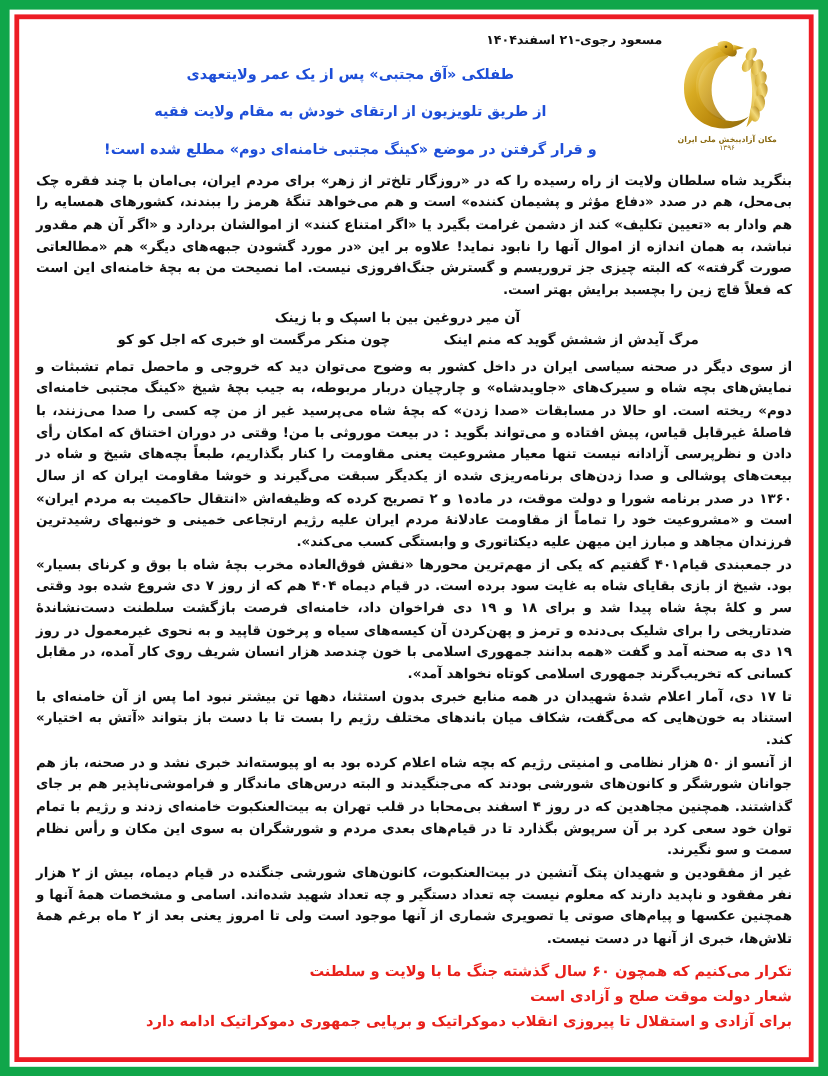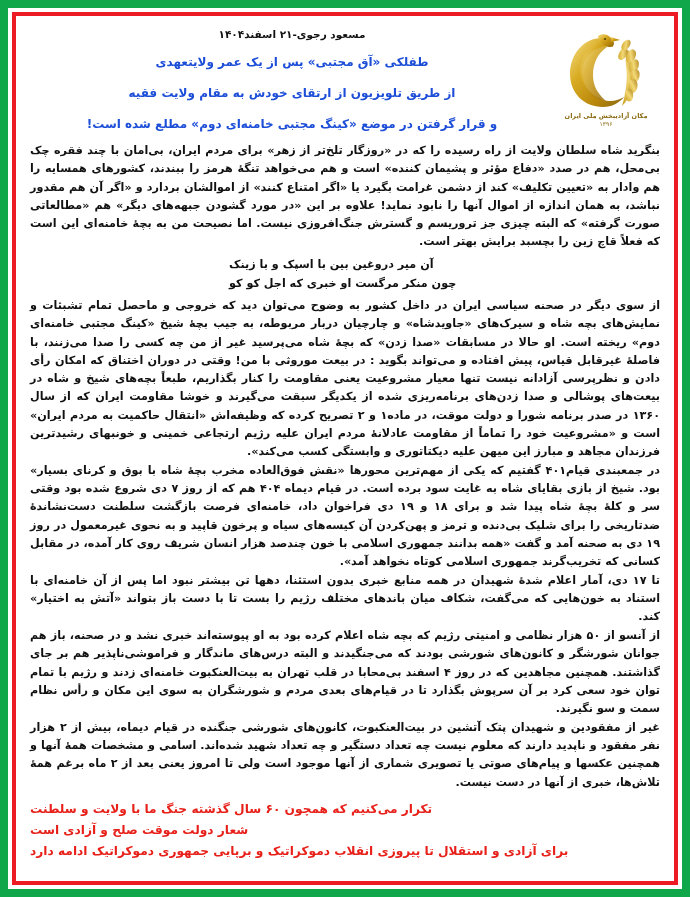--- a/index.html
+++ b/index.html
@@ -73,20 +73,21 @@
     padding-right: 112px;
     padding-left: 6px;
     text-align: center;
   }
   .byline {
     font-size: 10.5px;
     font-weight: bold;
     color: #111111;
     margin: 6px 0 7px 0;
     line-height: 1.2;
+    text-align: right;
   }
   .title-line {
     font-size: 12px;
     font-weight: bold;
     color: #1d4ed8;
     line-height: 1.62;
     margin: 12px;
     letter-spacing: -0.1px;
   }
 
@@ -123,21 +124,21 @@
     width: 232px;
     text-align: center;
     white-space: nowrap;
   }
   .hemistich.right { text-align: left; }
 
   
   .footer {
     margin-top: 7px;
     padding: 0 4px 2px 4px;
-    text-align: left;
+    text-align: right;
   }
   .slogan {
     font-size: 12.2px;
     font-weight: bold;
     color: #e8201a;
     line-height: 1.72;
     margin: 0;
   }
 </style>
 </head>
@@ -204,20 +205,21 @@
 
     <div class="body-text">
 
       <p class="para">بنگرید شاه سلطان ولایت از راه رسیده را که در «روزگار تلخ‌تر از زهر» برای مردم ایران، بی‌امان با چند فقره چک بی‌محل، هم در صدد «دفاع مؤثر و پشیمان کننده» است و هم می‌خواهد تنگهٔ هرمز را ببندند، کشورهای همسایه را هم وادار به «تعیین تکلیف» کند از دشمن غرامت بگیرد یا «اگر امتناع کنند» از اموالشان بردارد و «اگر آن هم مقدور نباشد، به همان اندازه از اموال آنها را نابود نماید! علاوه بر این «در مورد گشودن جبهه‌های دیگر» هم «مطالعاتی صورت گرفته» که البته چیزی جز تروریسم و گسترش جنگ‌افروزی نیست. اما نصیحت من به بچهٔ خامنه‌ای این است که فعلاً قاچ زین را بچسبد برایش بهتر است.</p>
 
       <div class="poem">
         <div class="poem-line">
           <span class="hemistich right">آن میر دروغین بین با اسپک و با زینک</span>
         </div>
         <div class="poem-line">
+          <span class="hemistich">مرگ آیدش از ششش گوید که منم اینک</span>
           <span class="hemistich right">چون منکر مرگست او خبری که اجل کو کو</span>
         </div>
       </div>
 
       <p class="para">از سوی دیگر در صحنه سیاسی ایران در داخل کشور به وضوح می‌توان دید که خروجی و ماحصل تمام تشبثات و نمایش‌های بچه شاه و سیرک‌های «جاویدشاه» و چارچیان دربار مربوطه، به جیب بچهٔ شیخ «کینگ مجتبی خامنه‌ای دوم» ریخته است. او حالا در مسابقات «صدا زدن» که بچهٔ شاه می‌پرسید غیر از من چه کسی را صدا می‌زنند، با فاصلهٔ غیرقابل قیاس، پیش افتاده و می‌تواند بگوید : در بیعت موروثی با من!  وقتی در دوران اختناق که امکان رأی دادن و نظرپرسی آزادانه نیست تنها معیار مشروعیت یعنی  مقاومت را کنار بگذاریم، طبعاً بچه‌های شیخ و شاه در بیعت‌های پوشالی و صدا زدن‌های برنامه‌ریزی شده از یکدیگر سبقت می‌گیرند و خوشا مقاومت ایران که از سال ۱۳۶۰ در صدر برنامه شورا و دولت موقت، در ماده۱ و ۲ تصریح کرده که وظیفه‌اش «انتقال حاکمیت به مردم ایران» است و «مشروعیت خود را تماماً از مقاومت عادلانهٔ مردم ایران علیه رژیم ارتجاعی خمینی و خونبهای رشیدترین فرزندان مجاهد و مبارز این میهن علیه دیکتاتوری و وابستگی کسب می‌کند».</p>
       <p class="para">در جمعبندی قیام۴۰۱ گفتیم که یکی از مهم‌ترین محورها «نقش فوق‌العاده مخرب بچهٔ شاه با بوق و کرنای بسیار» بود. شیخ از بازی بقایای شاه به غایت سود برده است. در قیام دیماه ۴۰۴ هم که از روز ۷ دی شروع شده بود وقتی سر و کلهٔ بچهٔ شاه پیدا شد و برای ۱۸ و ۱۹ دی فراخوان داد، خامنه‌ای فرصت بازگشت سلطنت دست‌نشاندهٔ ضدتاریخی  را برای شلیک بی‌دنده و ترمز و پهن‌کردن آن کیسه‌های سیاه و پرخون قاپید و به نحوی غیرمعمول در روز ۱۹ دی به صحنه آمد و گفت «همه بدانند جمهوری اسلامی با خون چندصد هزار انسان شریف روی کار آمده، در مقابل کسانی که تخریب‌گرند جمهوری اسلامی کوتاه نخواهد آمد».</p>
       <p class="para">تا ۱۷ دی، آمار اعلام شدهٔ شهیدان در همه منابع خبری بدون استثنا، دهها تن بیشتر نبود اما پس از آن خامنه‌ای با استناد به خون‌هایی که می‌گفت، شکاف میان باندهای مختلف رژیم را بست تا با دست باز بتواند «آتش به اختیار» کند.</p>
       <p class="para">از آنسو از ۵۰ هزار نظامی و امنیتی رژیم که بچه شاه اعلام کرده بود به او پیوسته‌اند خبری نشد و در صحنه، باز هم جوانان شورشگر و کانون‌های شورشی بودند که می‌جنگیدند و البته درس‌های ماندگار و فراموشی‌ناپذیر هم بر جای گذاشتند. همچنین مجاهدین که در روز ۴ اسفند بی‌محابا در قلب تهران به بیت‌العنکبوت خامنه‌ای زدند و رژیم با تمام توان خود سعی کرد بر آن سرپوش بگذارد تا در قیام‌های بعدی مردم و شورشگران به سوی این مکان و رأس نظام سمت و سو نگیرند.</p>
       <p class="para">غیر از مفقودین و شهیدان پتک آتشین در بیت‌العنکبوت، کانون‌های شورشی جنگنده در قیام دیماه، بیش از ۲ هزار نفر مفقود و ناپدید دارند که معلوم نیست چه تعداد دستگیر و چه تعداد شهید شده‌اند. اسامی و مشخصات همهٔ آنها و همچنین عکسها و پیام‌های صوتی یا تصویری شماری از آنها موجود است ولی تا امروز یعنی بعد از ۲ ماه برغم همهٔ تلاش‌ها، خبری از آنها در دست نیست.</p>
     </div>

